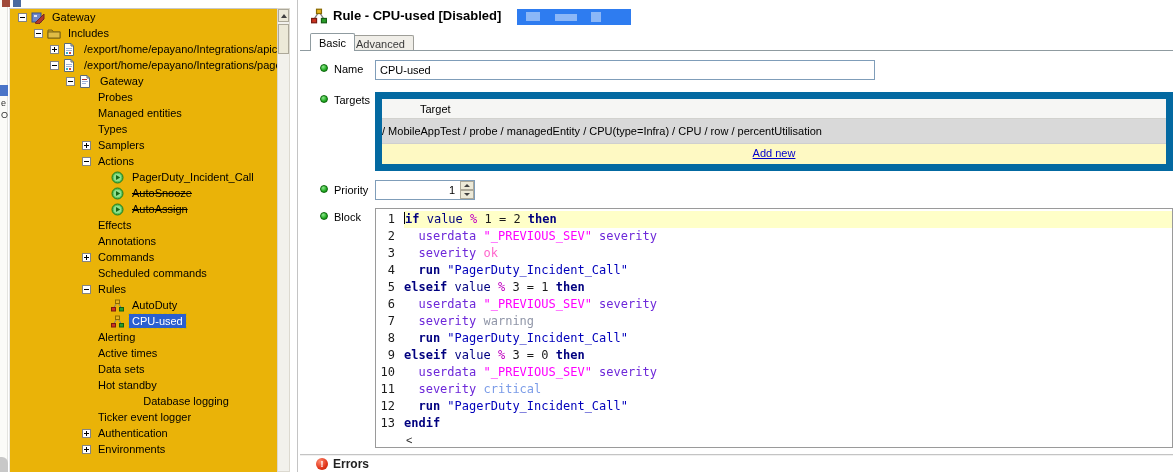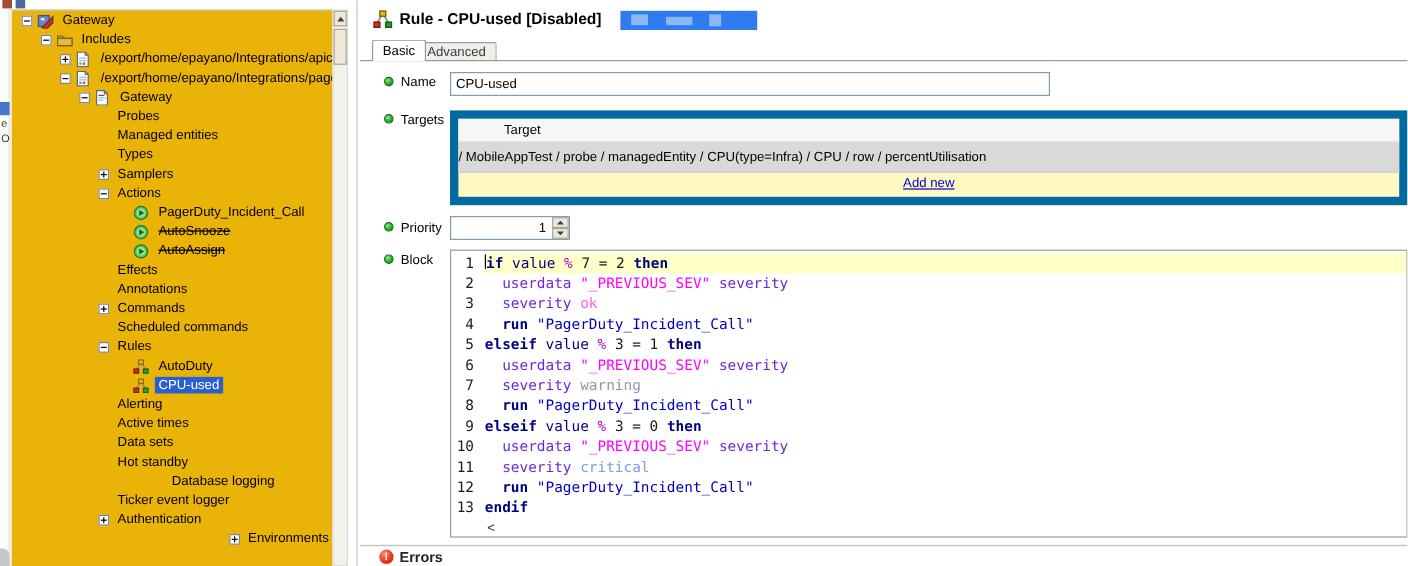--- a/index.html
+++ b/index.html
@@ -303,21 +303,21 @@
           <span class="tlabel">Database logging</span>
         </div>
         <div class="trow" style="padding-left: 72px;">
           <span class="exp-spacer"></span>
           <span class="tlabel">Ticker event logger</span>
         </div>
         <div class="trow" style="padding-left: 72px;">
           <span class="expander plus"></span>
           <span class="tlabel">Authentication</span>
         </div>
-        <div class="trow" style="padding-left: 72px; justify-content: flex-end;">
+        <div class="trow" style="padding-left: 72px;">
           <span class="expander plus"></span>
           <span class="tlabel">Environments</span>
         </div>
       </div>
   </div>
 
   <div class="tree-scrollbar">
     <div class="sb-btn">
         <span class="sb-up-arrow"></span>
       </div>
@@ -373,21 +373,21 @@
         </div>
     </div>
   </div>
 
   <span class="status-dot dot-block"></span>
   <span class="field-label label-block">Block</span>
   <div class="block-editor">
     <div id="code-lines">
         <div class="cline">
           <span class="lnum">1</span>
-          <span class="lcode hl"><span class="caret"></span><span class="tk-kw">if</span><span class="tk-pl"> </span><span class="tk-id">value</span><span class="tk-pl"> </span><span class="tk-op">%</span><span class="tk-pl"> 7 = 2 </span><span class="tk-kw">then</span></span>
+          <span class="lcode hl"><span class="caret"></span><span class="tk-kw">if</span><span class="tk-pl"> </span><span class="tk-id">value</span><span class="tk-pl"> </span><span class="tk-op">%</span><span class="tk-pl"> 1 = 2 </span><span class="tk-kw">then</span></span>
         </div>
         <div class="cline">
           <span class="lnum">2</span>
           <span class="lcode"><span class="tk-mg">  userdata </span><span class="tk-str">"_PREVIOUS_SEV"</span><span class="tk-mg"> severity</span></span>
         </div>
         <div class="cline">
           <span class="lnum">3</span>
           <span class="lcode"><span class="tk-mg">  severity </span><span class="tk-ok">ok</span></span>
         </div>
         <div class="cline">

